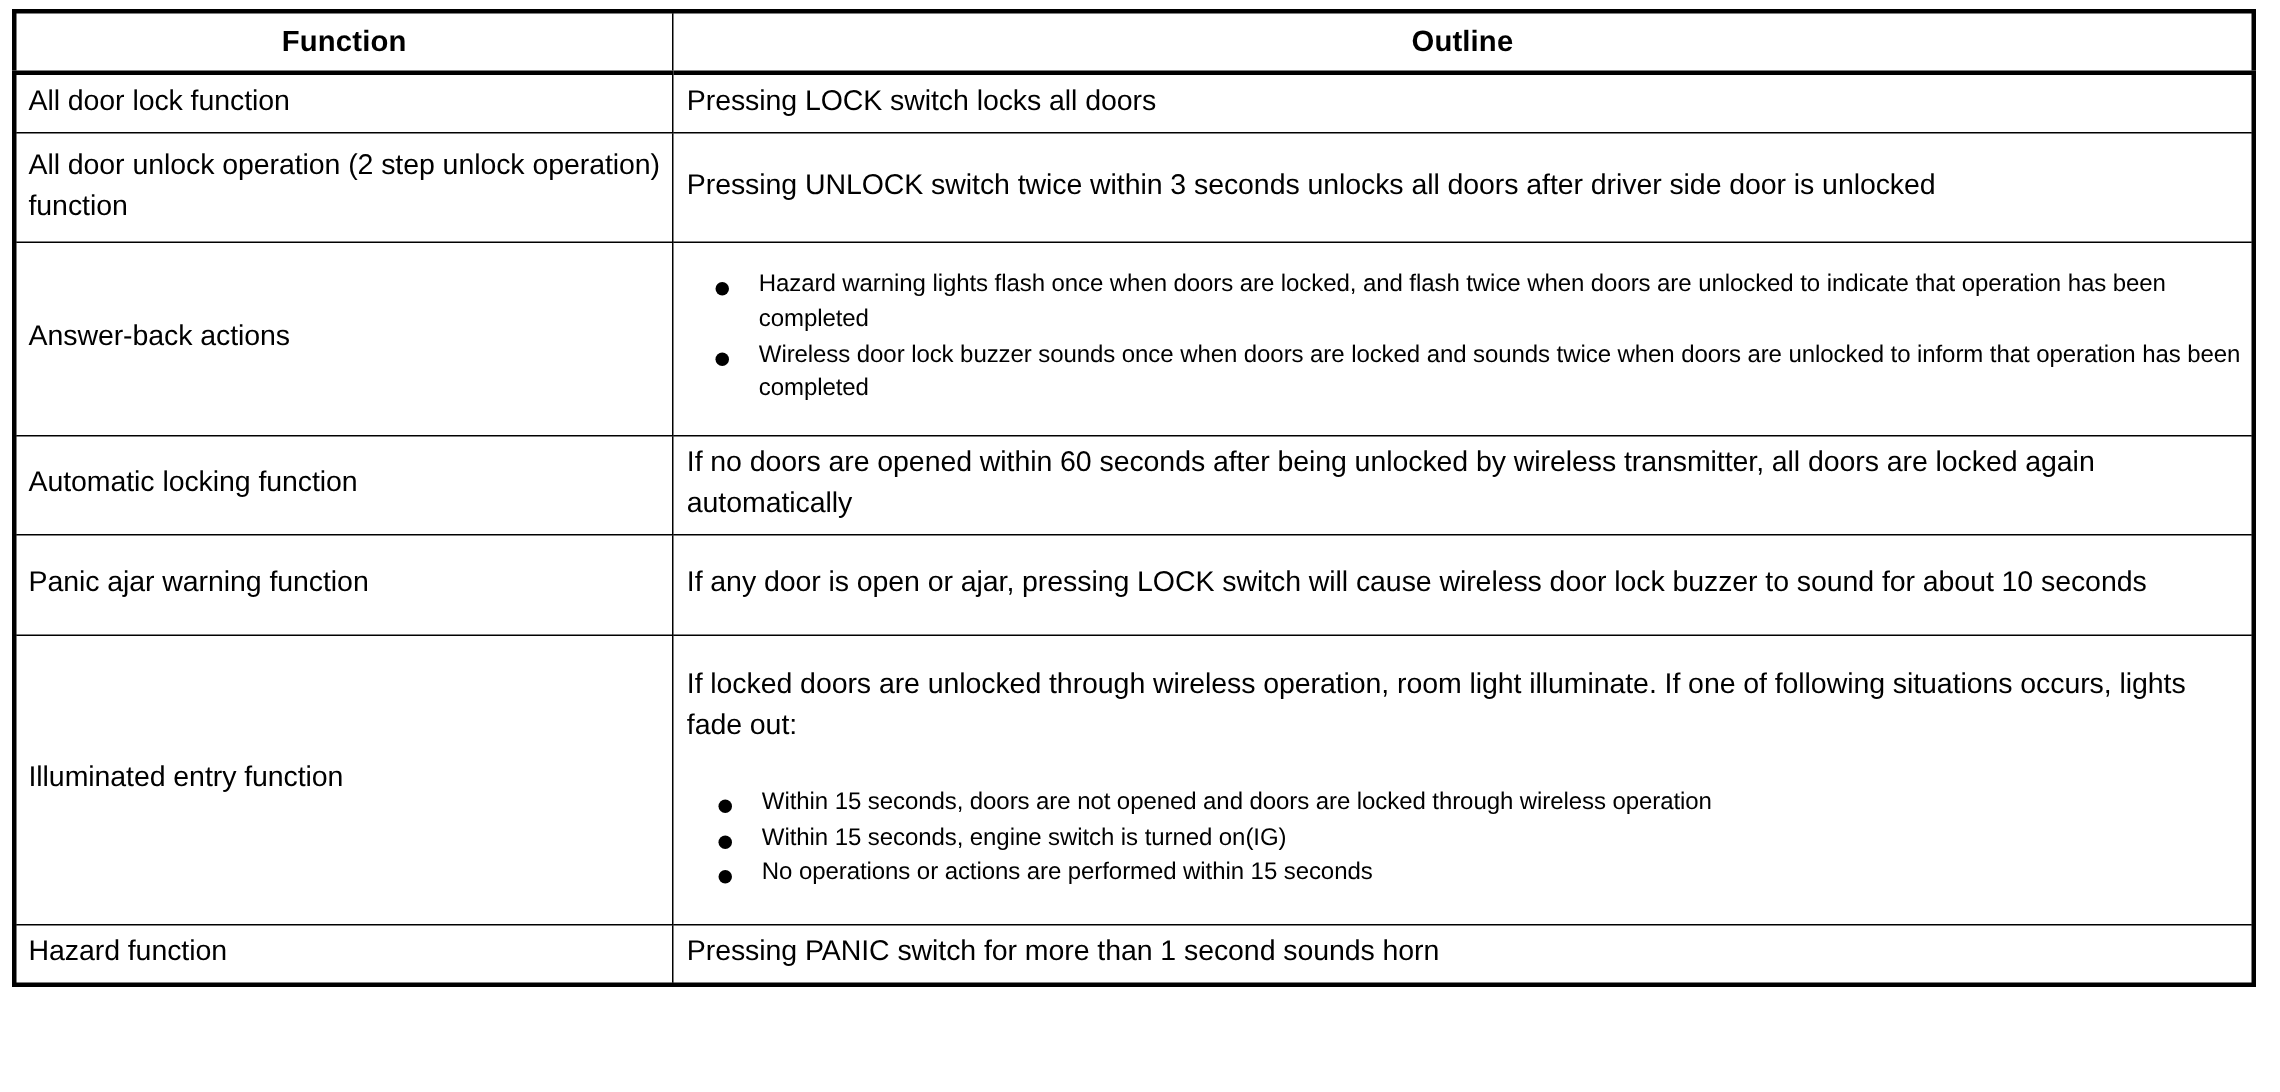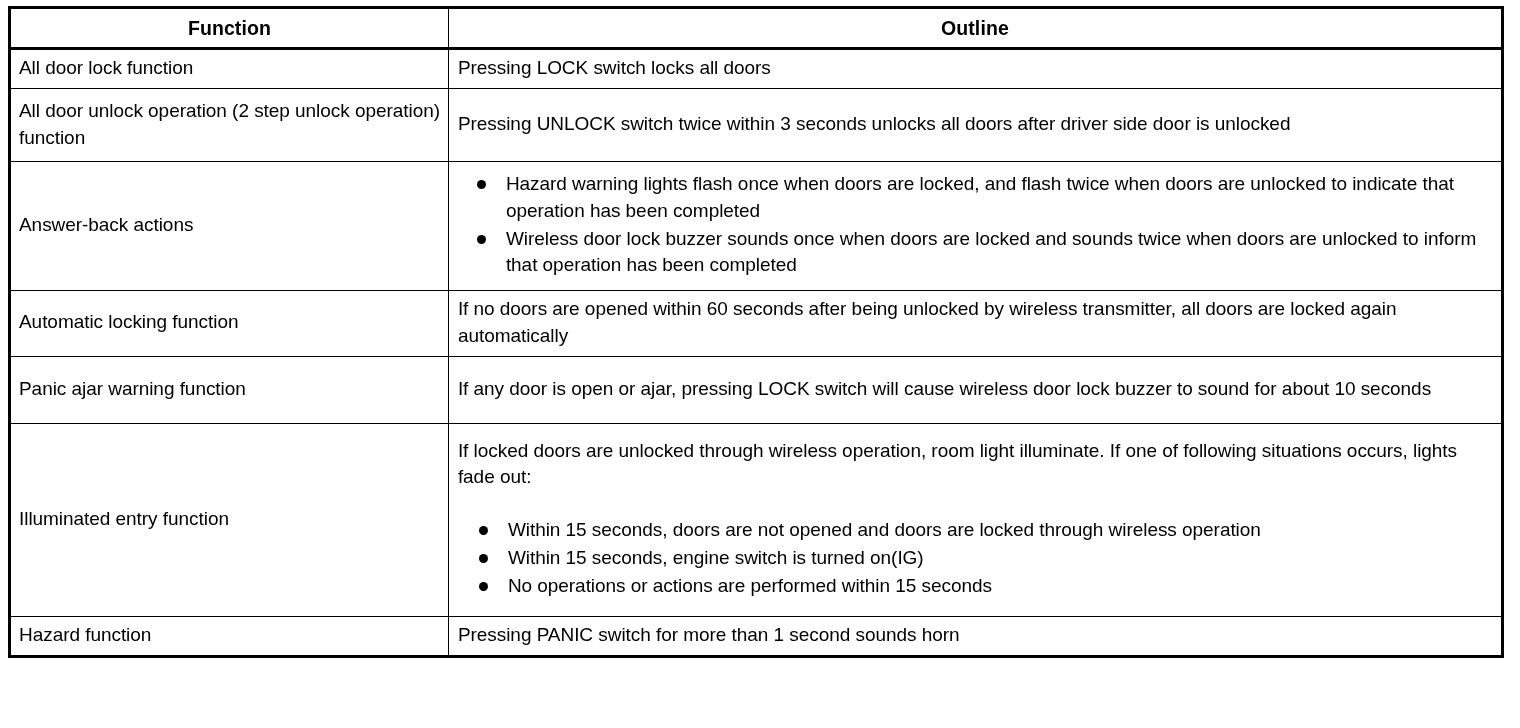--- a/index.html
+++ b/index.html
@@ -76,21 +76,21 @@
     list-style: none;
     margin: 0;
     padding: 0;
   }
   ul.bullets.indent-a { margin-left: 14px; }
   ul.bullets.indent-b { margin-left: 16px; margin-top: 26px; }
   ul.bullets li {
     position: relative;
     padding-left: 34px;
     margin: 0 0 1px 0;
-    font-size: 19px;
+    font-size: 16px;
     line-height: 1.42;
     letter-spacing: -0.05px;
   }
   ul.bullets li .dot {
     position: absolute;
     left: 5px;
     top: 9px;
     width: 9px;
     height: 9px;
     background: #000000;

